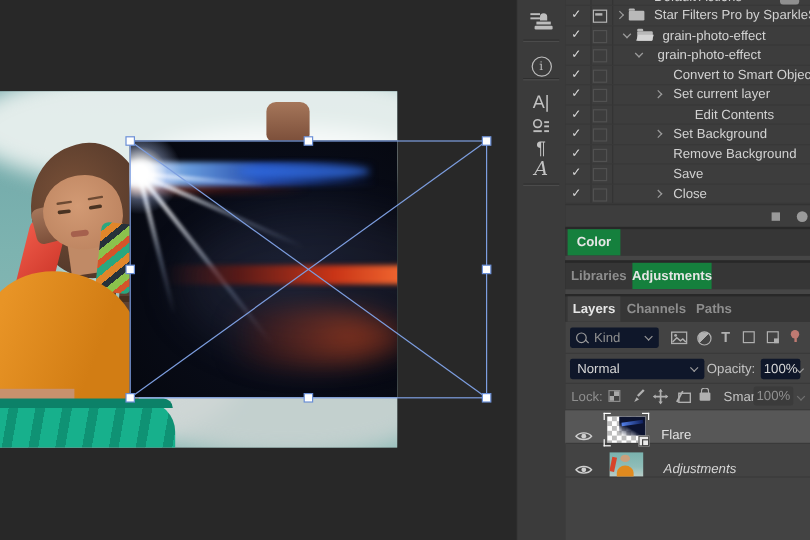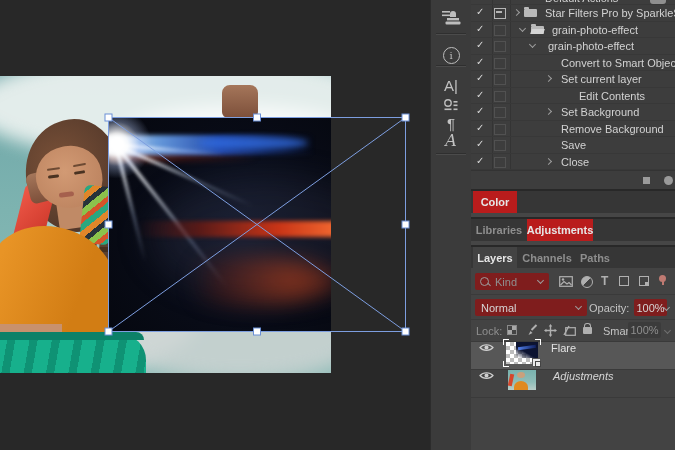--- a/index.html
+++ b/index.html
@@ -104,43 +104,43 @@
   .partialrow .txt{position:absolute;left:74px;top:-8px;font-size:11px;color:#d2d2d2;white-space:nowrap;}
   .frag{position:absolute;left:179px;top:0px;width:16px;height:4px;border-radius:0 0 3px 3px;background:#8f8f8f;}
   .act-bar{left:0;top:170px;width:204px;height:19px;background:#3d3d3d;border-top:1px solid #333;}
   .stopbtn{left:172px;top:6px;width:7px;height:7px;background:#9a9a9a;}
   .recbtn{left:193px;top:5px;width:9px;height:9px;border-radius:50%;background:#9a9a9a;}
 
   .seam{width:204px;height:2px;background:#282828;}
   .strip{width:204px;background:#363636;}
   .tab{position:absolute;top:0;height:100%;display:flex;align-items:center;justify-content:center;
        font-size:11px;font-weight:bold;color:#8e8e8e;}
-  .tab.active{background:#b91c1c;color:#e6e6e6;}
+  .tab.active{background:#15803d;color:#e6e6e6;}
   .thinbody{width:204px;height:4px;background:#464646;}
 
   .layersbody{left:0;top:268px;width:204px;height:182px;background:#434343;}
   .lrow{position:relative;width:204px;box-sizing:border-box;border-bottom:1px solid #3a3a3a;}
-  .fieldbox{position:absolute;background:#7f1d1d;border-radius:2px;display:flex;align-items:center;}
+  .fieldbox{position:absolute;background:#0f172a;border-radius:2px;display:flex;align-items:center;}
   .fieldtxt{font-size:11px;color:#d6d6d6;}
   .dim{color:#8f8f8f;}
   .dd{width:4px;height:4px;border-right:1.3px solid #9c9c9c;border-bottom:1.3px solid #9c9c9c;transform:rotate(45deg);}
   .mag{position:relative;width:7px;height:7px;border:1.4px solid #9c9c9c;border-radius:50%;}
   .mag:after{content:"";position:absolute;left:6px;top:6px;width:4px;height:1.4px;background:#9c9c9c;transform:rotate(45deg);}
   .fico{display:flex;align-items:center;justify-content:center;color:#b0b0b0;}
   .halfcirc{width:10px;height:10px;border-radius:50%;border:1px solid #b0b0b0;background:linear-gradient(135deg,#b0b0b0 50%,transparent 50%);}
   .framebox{width:10px;height:10px;border:1.3px solid #b0b0b0;box-sizing:border-box;}
   .smartbox{position:relative;width:10px;height:10px;border:1.3px solid #b0b0b0;box-sizing:border-box;}
   .smartbox:after{content:"";position:absolute;right:-1px;bottom:-1px;width:4px;height:4px;background:#b0b0b0;}
   .toggle{width:7px;height:7px;border-radius:50%;background:#bf7a72;position:relative;}
   .toggle:after{content:"";position:absolute;left:2.5px;top:6px;width:2px;height:4px;background:#bf7a72;}
   .checker4{width:10px;height:10px;border:1px solid #8a8a8a;box-sizing:border-box;
         background:conic-gradient(#a8a8a8 0 25%,transparent 0 50%,#a8a8a8 0 75%,transparent 0);}
   .pad{position:relative;width:9px;height:7px;background:#b0b0b0;border-radius:1px;margin-top:4px;}
   .pad:before{content:"";position:absolute;top:-4px;left:1px;width:5px;height:4px;border:1.4px solid #b0b0b0;border-bottom:none;border-radius:3px 3px 0 0;}
-  .layer-row{height:28px;display:flex;align-items:flex-start;}
+  .layer-row{height:28px;display:flex;align-items:flex-end;}
   .layer-row.selected{background:#575757;}
   .lname{font-size:11px;color:#e2e2e2;}
   .lname.italic{font-style:italic;color:#d6d6d6;}
   .thumbwrap{position:relative;}
   .checkerbg{background:conic-gradient(#bdbdbd 0 25%,#fff 0 50%,#bdbdbd 0 75%,#fff 0);background-size:8px 8px;}
   .corner{position:absolute;width:5px;height:5px;border:1.4px solid #fff;}
   .tl{left:-3px;top:-3px;border-right:none;border-bottom:none;}
   .tr{right:-3px;top:-3px;border-left:none;border-bottom:none;}
   .bl{left:-3px;bottom:-3px;border-right:none;border-top:none;}
   .brc{right:-3px;bottom:-3px;border-left:none;border-top:none;}

